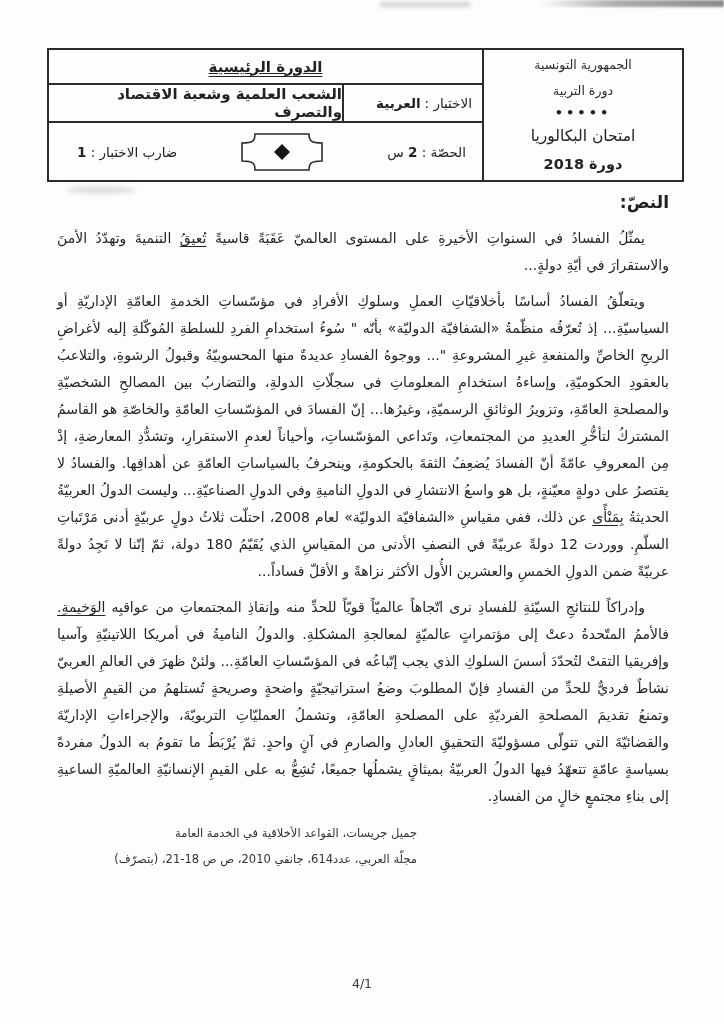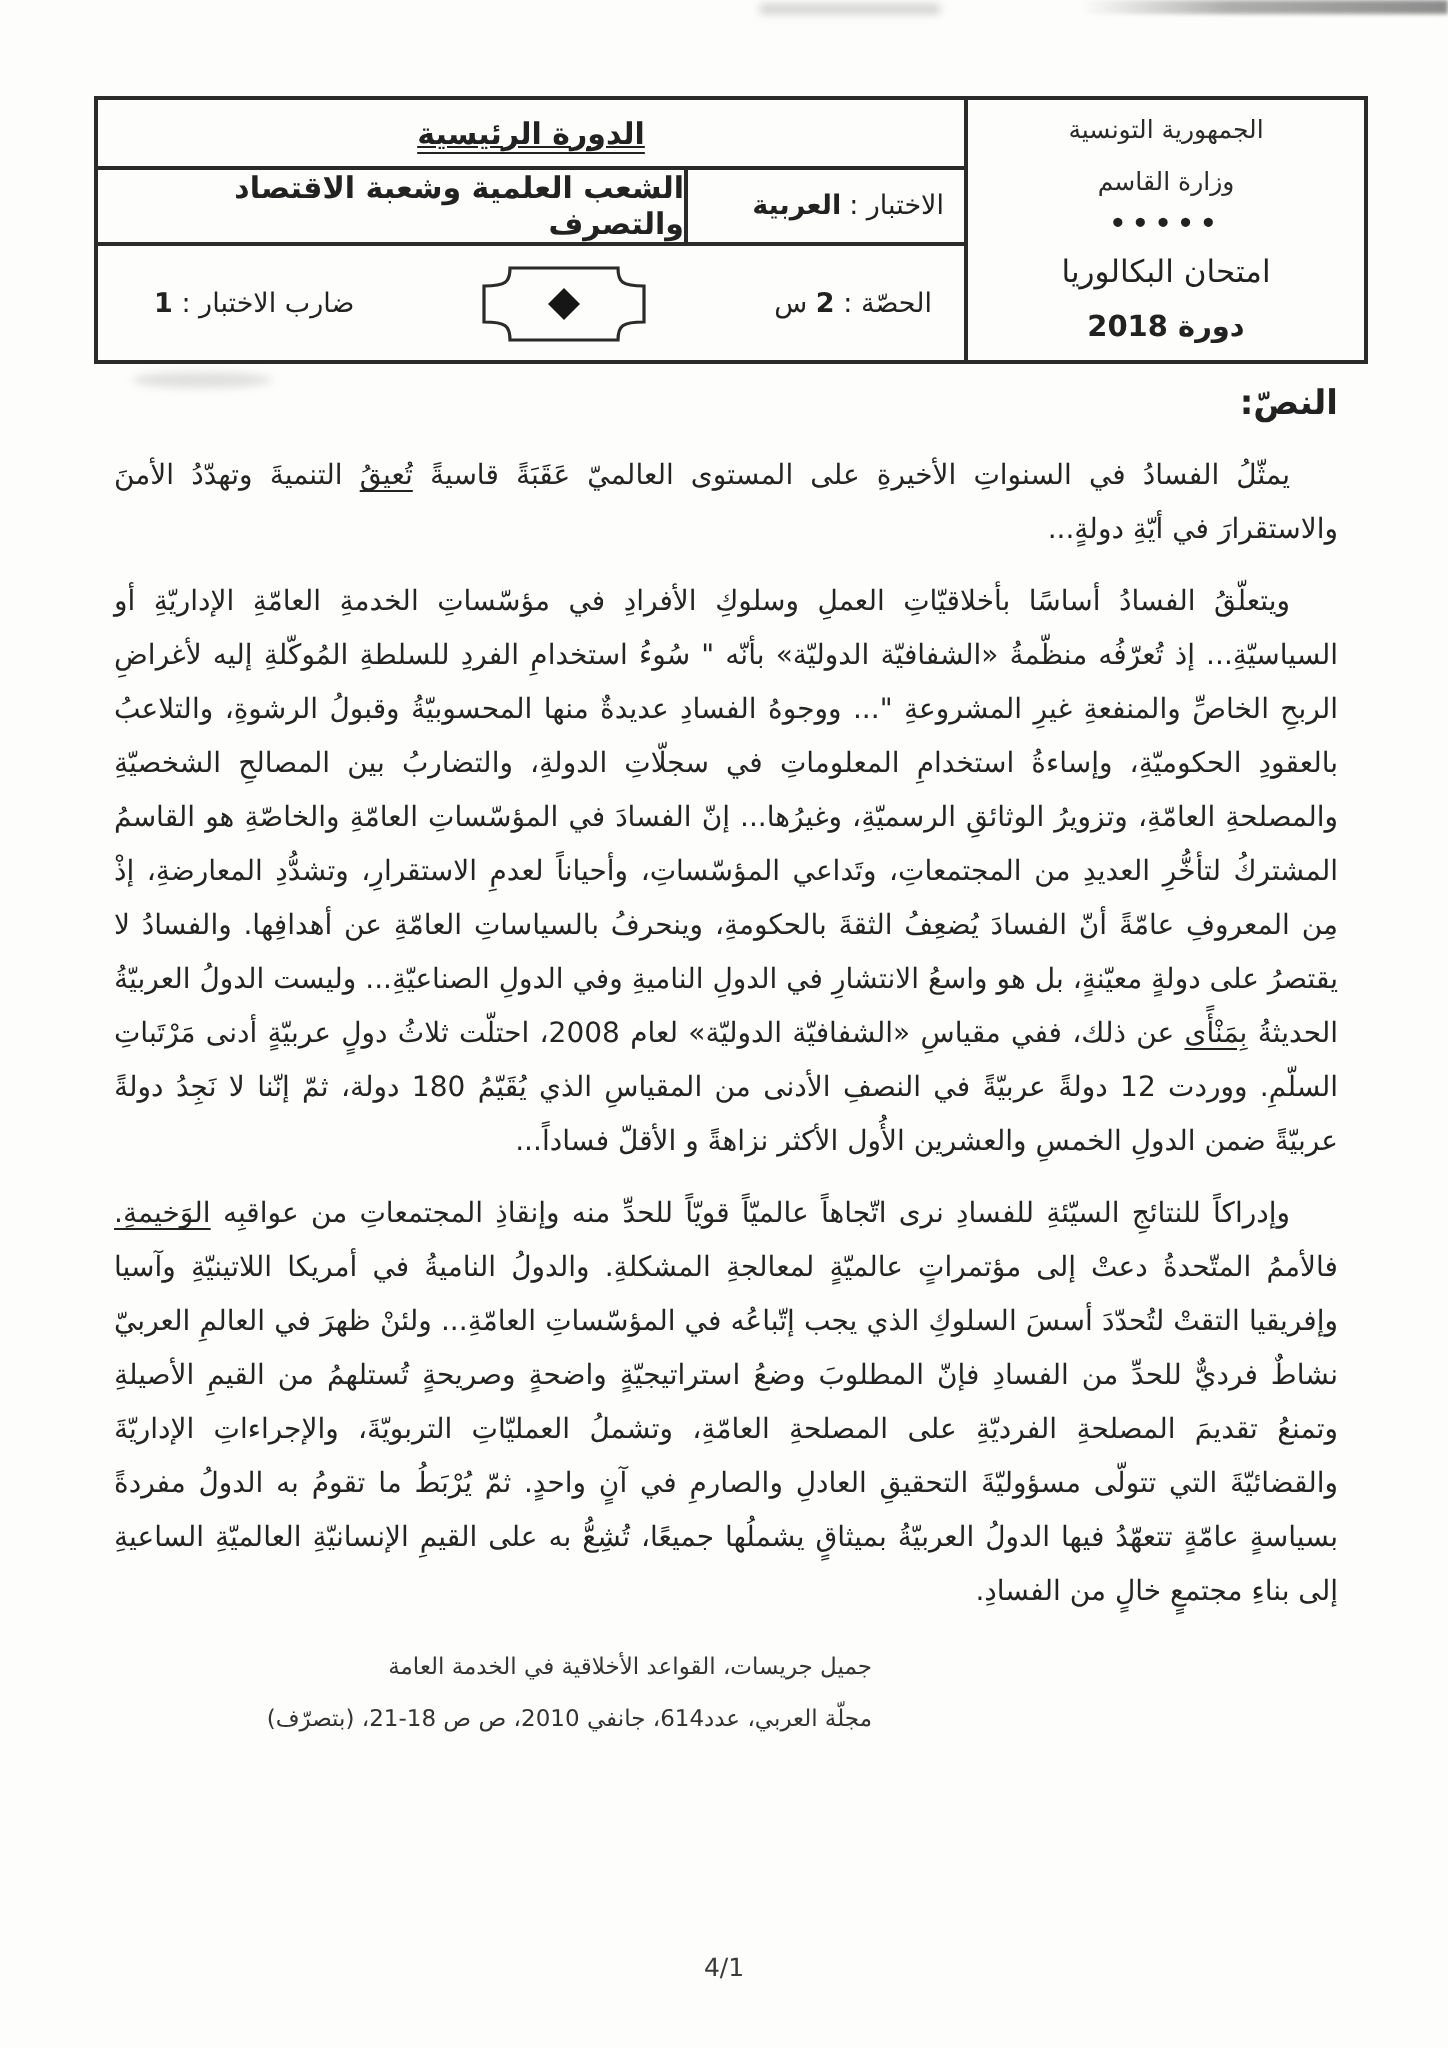--- a/index.html
+++ b/index.html
@@ -65,41 +65,41 @@
   }
   .text-title{font-size:17px;font-weight:700;margin-bottom:13px;text-align:right;}
   .paras p{
     font-size:14px;line-height:27px;margin:0 0 9px;text-indent:24px;
     color:#242424;
   }
   .paras p:last-of-type{margin-top:0;}
   .u{text-decoration:underline;text-underline-offset:3px;}
 
   .citation{
-    position:absolute;left:98px;top:820px;width:338px;
+    position:absolute;left:79px;top:820px;width:338px;
     direction:rtl;text-align:right;font-size:11.5px;line-height:26px;color:#333;
   }
   .page-number{
     position:absolute;left:0;top:944px;width:100%;text-align:center;
     font-size:12.5px;color:#3a3a3a;direction:ltr;margin-top:32px;
   }
 </style>
 </head>
 <body>
 
 <div class="page">
 
   <div class="smudge smudge-top"></div>
   <div class="smudge smudge-mid"></div>
   <div class="smudge smudge-left"></div>
 
   <div class="header-table">
     <div class="ministry-col">
       <div class="m-line">الجمهورية التونسية</div>
-      <div class="m-line">وزارة القاسم</div>
+      <div class="m-line">دورة التربية</div>
       <div class="m-dots">•••••</div>
       <div class="m-exam">امتحان البكالوريا</div>
       <div class="m-year">دورة 2018</div>
     </div>
     <div class="left-region">
       <div class="hrow1">
         <span class="session-text">الدورة الرئيسية</span>
       </div>
       <div class="hrow2">
         <div class="cell-test">

